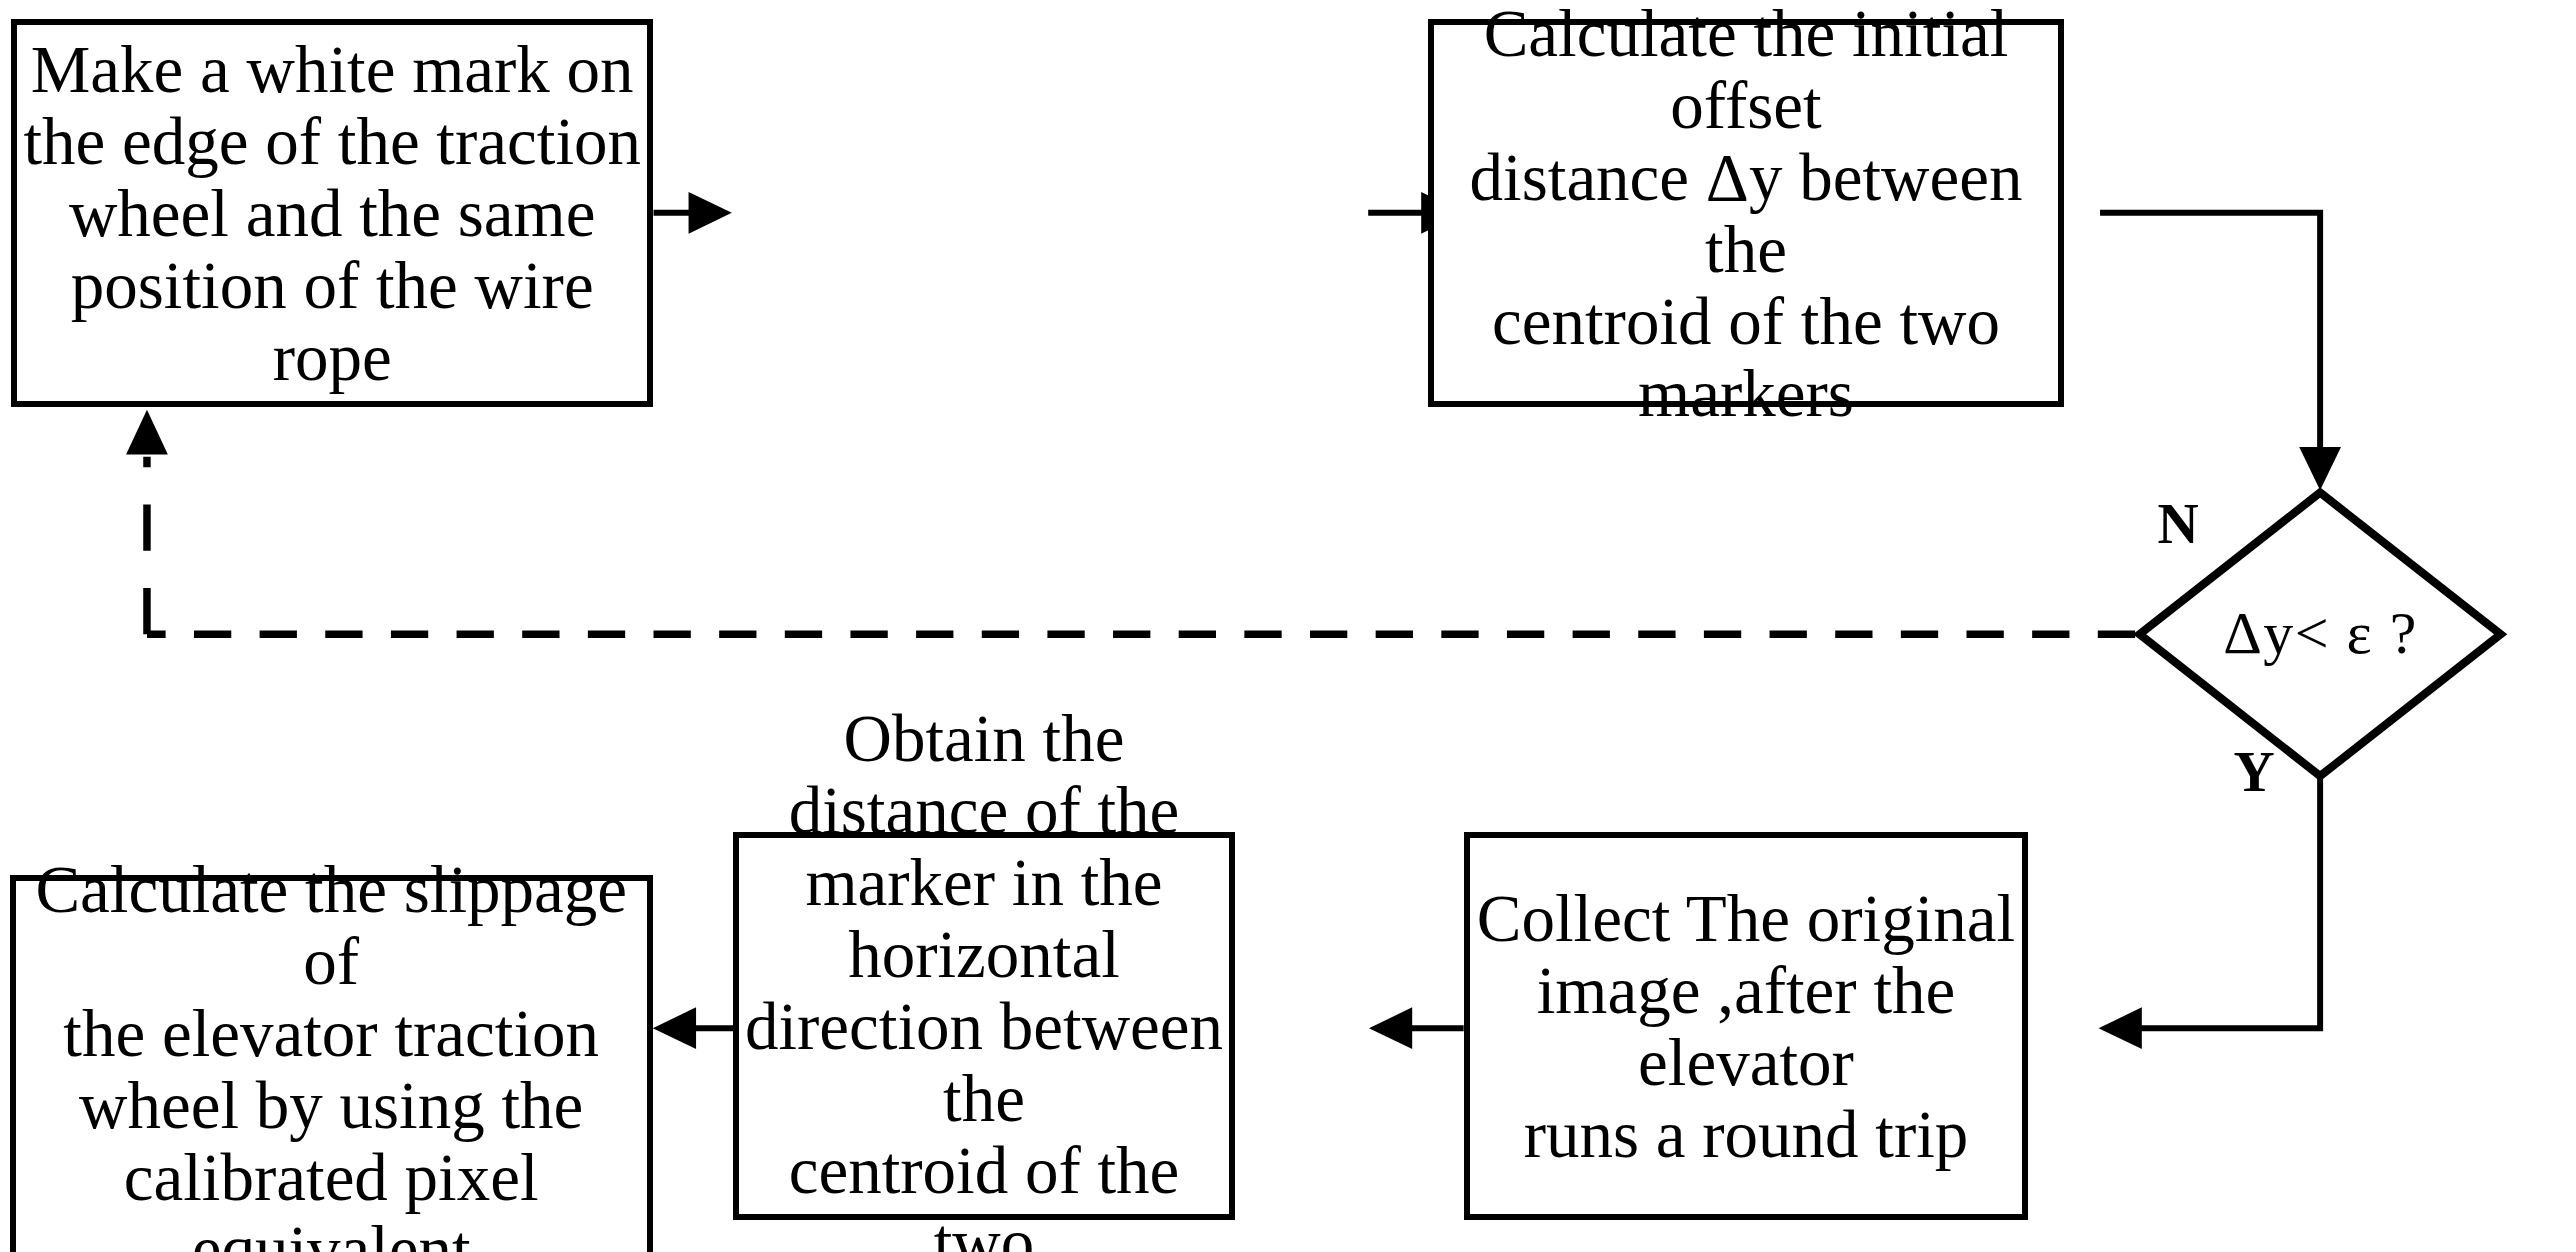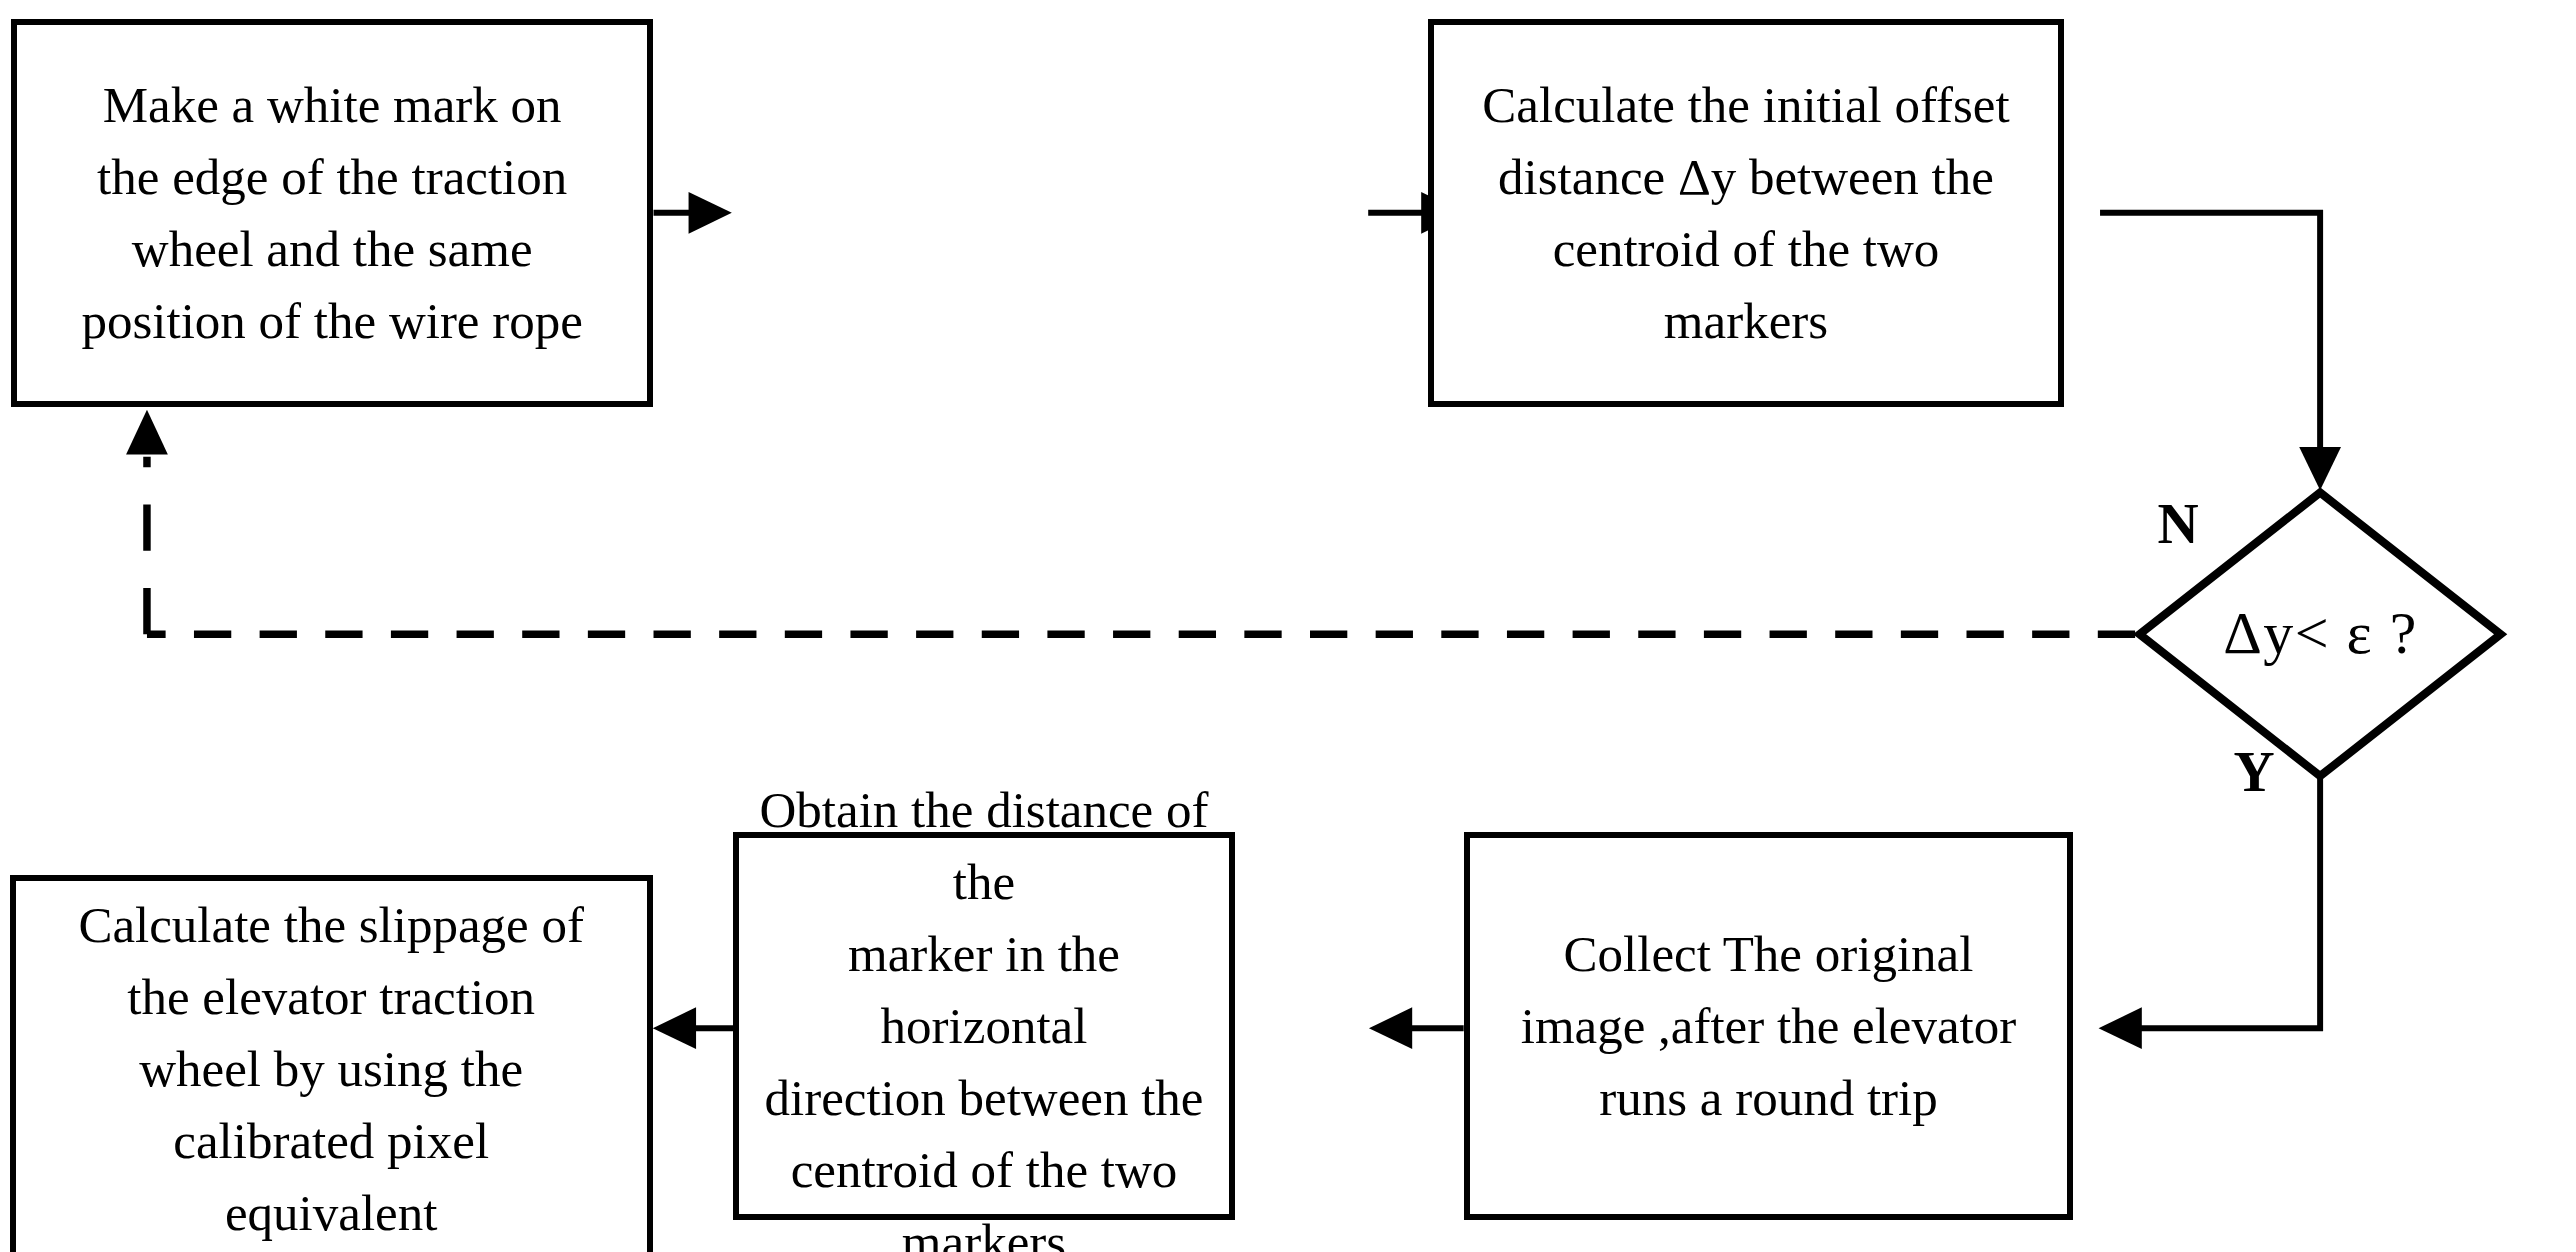--- a/index.html
+++ b/index.html
@@ -22,30 +22,30 @@
     box-sizing: border-box;
     border: 6.7px solid #000000;
     background: #ffffff;
     display: flex;
     align-items: center;
     justify-content: center;
     text-align: center;
   }
   .box-label {
     white-space: pre-line;
-    font-size: 51px;
+    font-size: 67px;
     line-height: 72px;
     color: #000000;
   }
   .b1 { left: 11.2px;   top: 18.7px;   width: 642px; height: 388px; }
   .b2 { left: 732px;  top: 18.7px;   width: 636px; height: 388px; }
   .b3 { left: 1428px; top: 18.7px;   width: 636px; height: 388px; }
   .b4 { left: 9.7px;   top: 875px; width: 643px; height: 388px; }
   .b5 { left: 733px;  top: 832px; width: 502px; height: 388px; }
-  .b6 { left: 1464px; top: 832px; width: 609px; height: 388px; }
+  .b6 { left: 1464px; top: 832px; width: 564px; height: 388px; }
   .diamond-label-wrap {
     position: absolute;
     left: 2140px; top: 492px;
     width: 361px; height: 283px;
     display: flex;
     align-items: center;
     justify-content: center;
   }
   .diamond-label {
     font-size: 60px;

